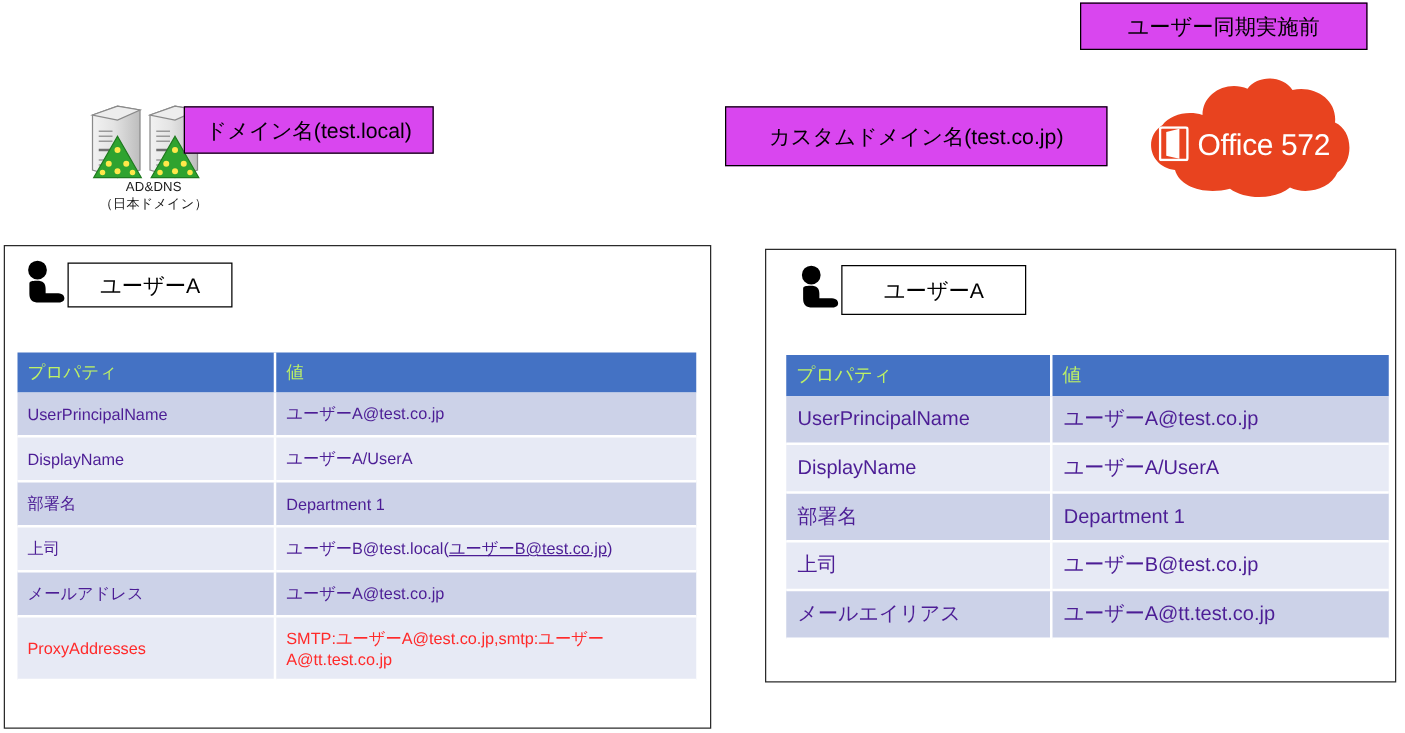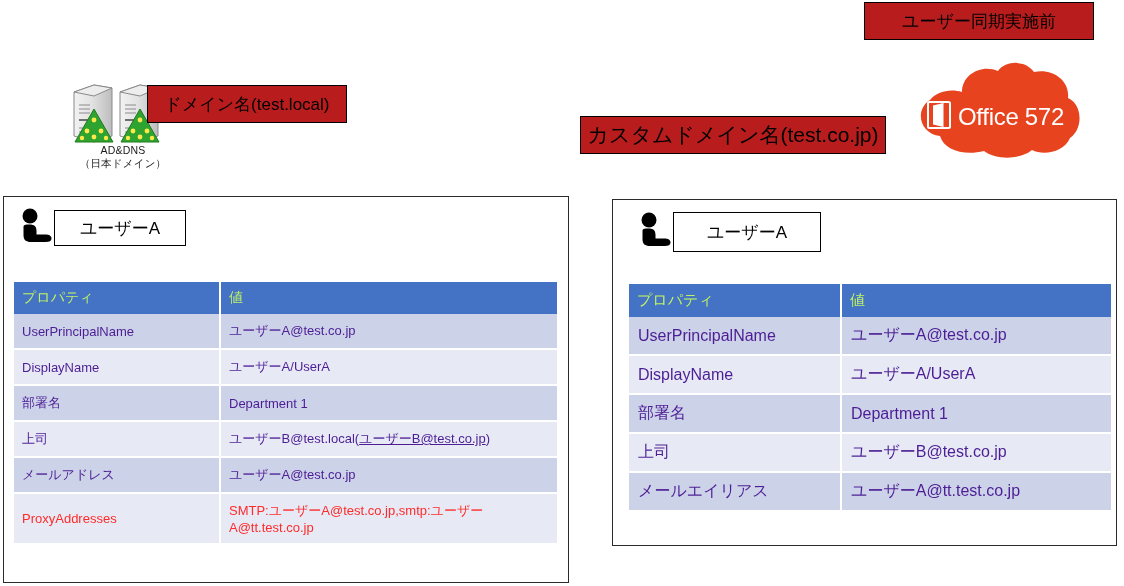--- a/index.html
+++ b/index.html
@@ -14,21 +14,21 @@
     overflow: hidden;
     font-family: "Liberation Sans", "DejaVu Sans", sans-serif;
     color: #000000;
   }
 
   
   .label-box {
     position: absolute;
     box-sizing: border-box;
     border: 1px solid #000000;
-    background: #b91c1c;
+    background: #d946ef;
     display: flex;
     align-items: center;
     justify-content: center;
     text-align: center;
     color: #000000;
     white-space: nowrap;
   }
 
   
   #sync-state-label {
@@ -36,23 +36,22 @@
     width: 230px; height: 38px;
     font-size: 17px;
   }
   #onprem-domain-label {
     left: 147px; top: 85px;
     width: 200px; height: 38px;
     font-size: 17px;
   }
   #custom-domain-label {
     left: 580px; top: 85px;
-    width: 306px; height: 38px;
-    font-size: 21px;
-    margin-top: 31px;
+    width: 306px; height: 48px;
+    font-size: 17px;
   }
 
   
   #server-group {
     position: absolute;
     left: 68px; top: 80px;
     width: 110px; height: 100px;
   }
   .server-icons {
     position: absolute;

